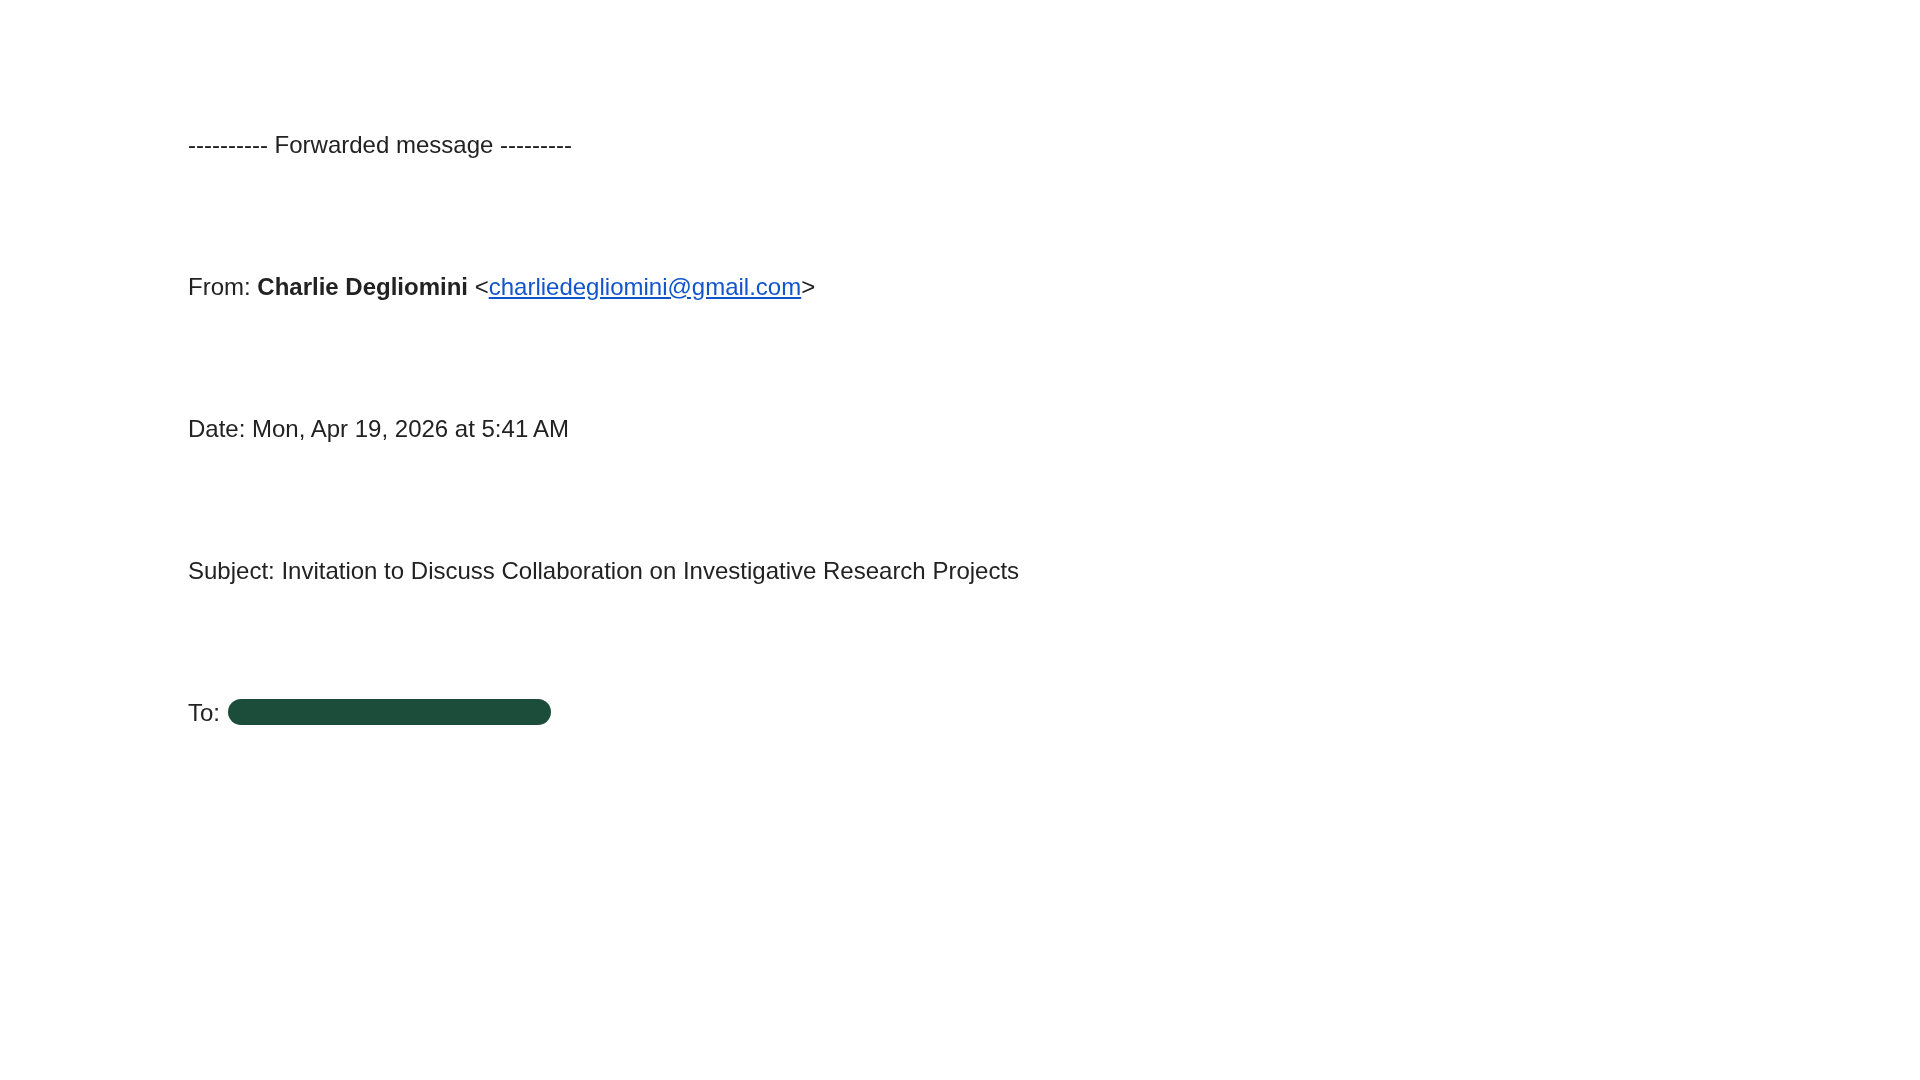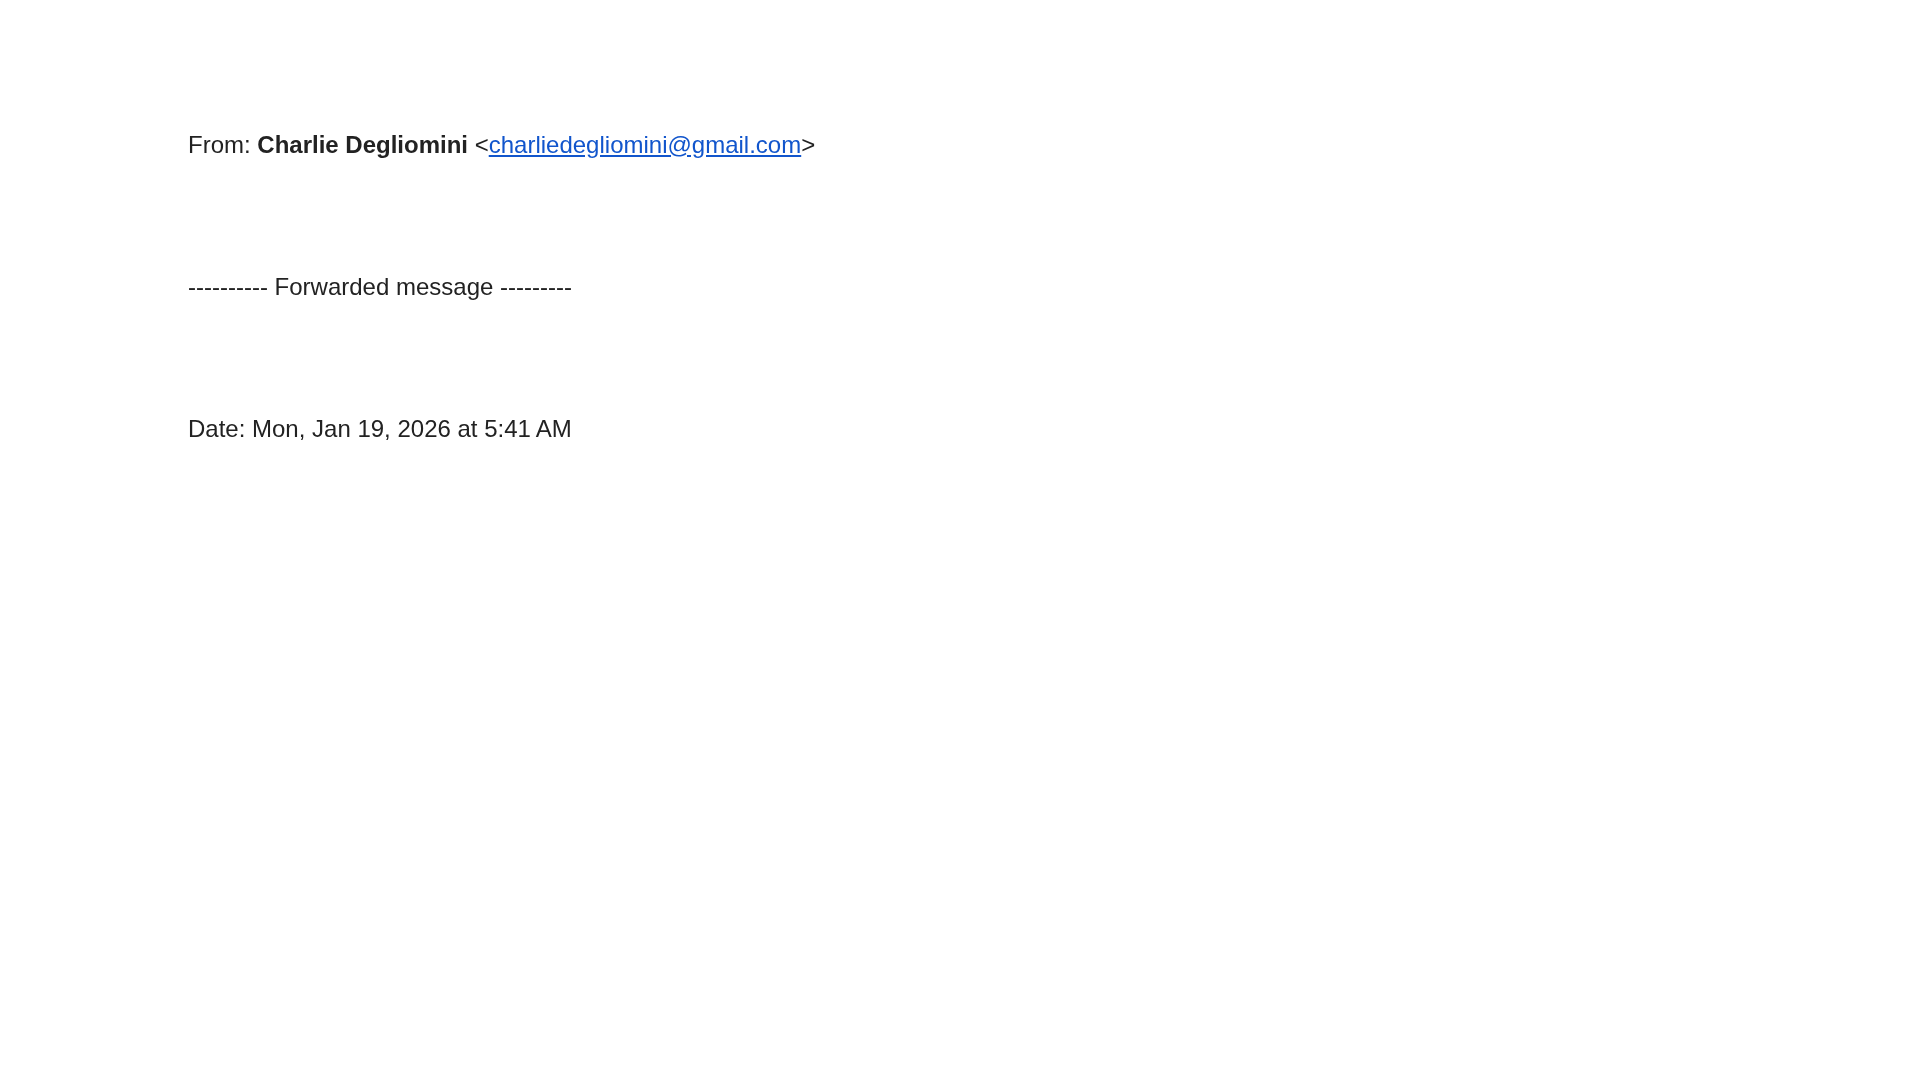--- a/index.html
+++ b/index.html
@@ -39,27 +39,29 @@
     top: -2px;
   }
   .redaction.to { width: 323px; margin-left: 1px; }
   .redaction.dear { width: 291px; margin-left: 4px; }
 </style>
 </head>
 <body>
 
 <div class="email-body">
 
+  <div class="line"><span>---------- Forwarded message ---------</span></div>
+
   <div class="line"><span>From: </span><b>Charlie Degliomini</b><span> &lt;</span><a class="link">charliedegliomini@gmail.com</a><span>&gt;</span></div>
 
-  <div class="line"><span>---------- Forwarded message ---------</span></div>
+  <div class="line">Date: Mon, Apr 19, 2026 at 5:41 AM</div>
 
-  <div class="line">Date: Mon, Jan 19, 2026 at 5:41 AM</div>
+  <div class="line">Subject: Invitation to Discuss Collaboration on Investigative Research Projects</div>
 
-
+  <div class="line"><span>To: </span><span class="redaction to"></span></div>
 
   <div class="spacer-2"></div>
 
 
   
 
   
 
   
 

